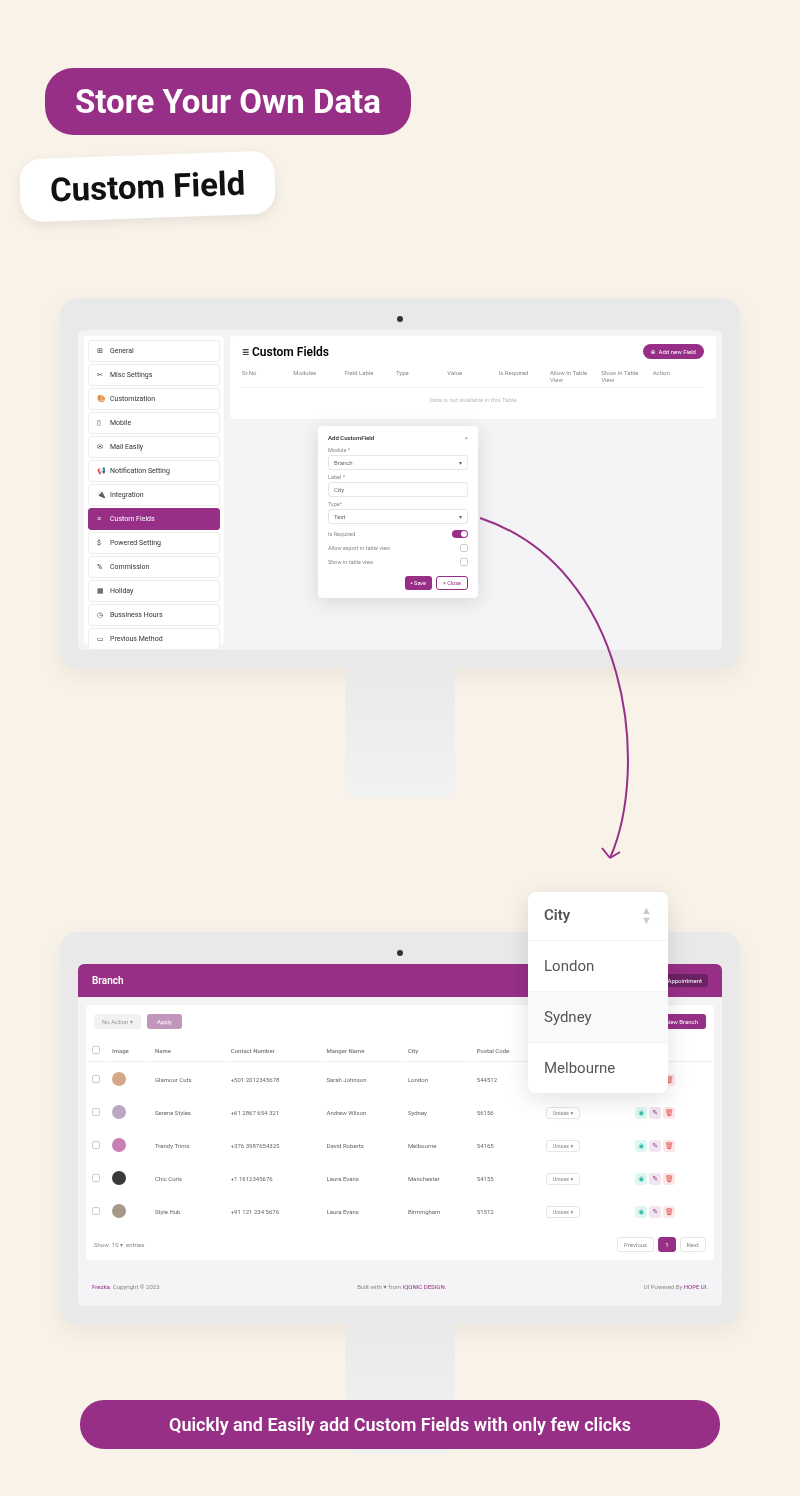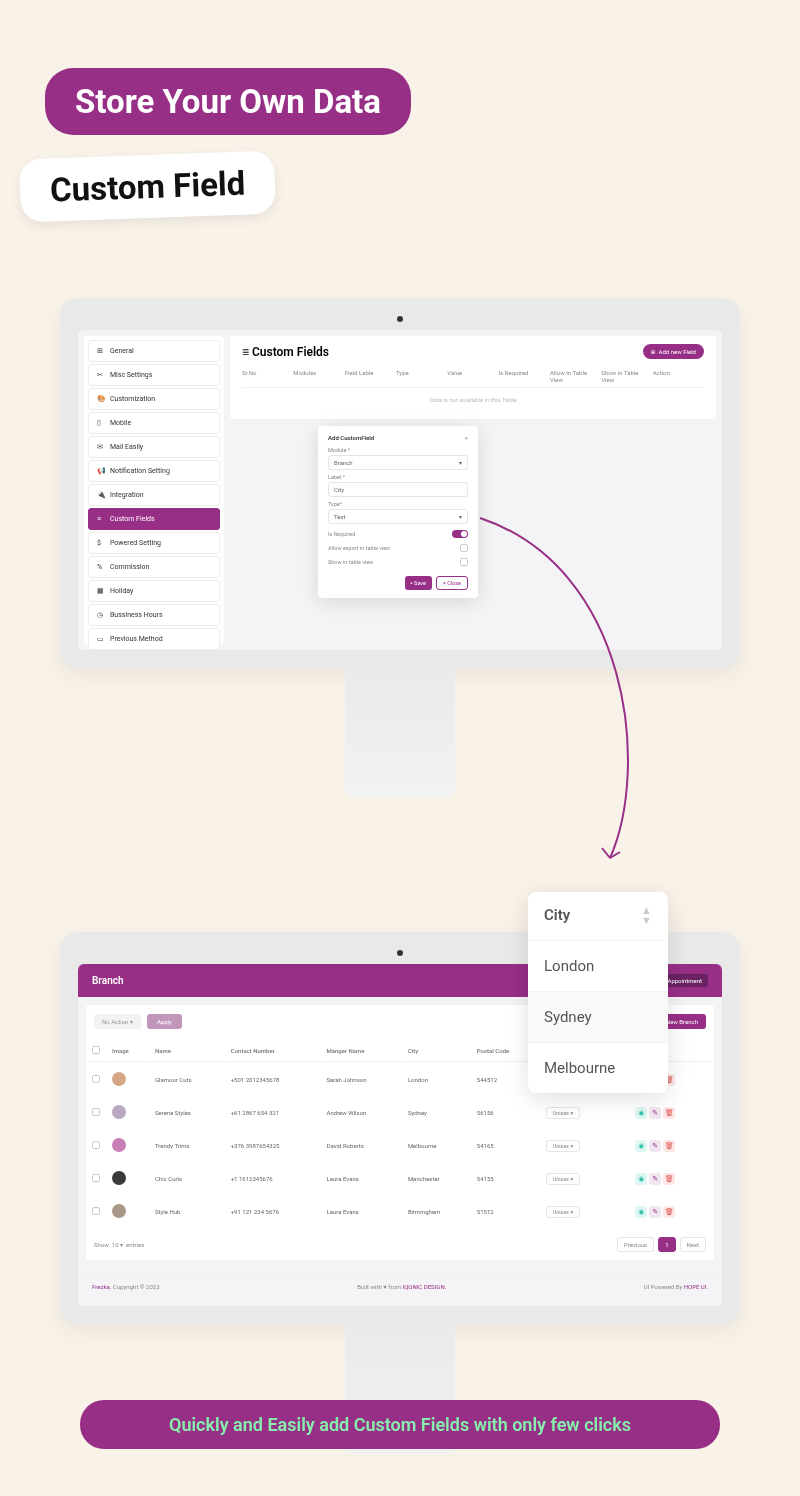--- a/index.html
+++ b/index.html
@@ -76,21 +76,21 @@
 .footer a { color:#972f87; text-decoration:none; }
 
 
 .float-col { position:absolute; width:140px; background:#fff; border-radius:8px; box-shadow:0 6px 24px rgba(0,0,0,.12); overflow:hidden; font-size:14px; }
 .float-col .fc-head { padding:14px 16px; display:flex; justify-content:space-between; color:#555; font-weight:600; font-size:15px; }
 .float-col .fc-sort { color:#ccc; font-size:11px; line-height:10px; }
 .float-col .fc-item { padding:16px 16px; color:#555; font-size:15px; border-top:1px solid #f4f4f4; }
 .float-col .fc-item.hl { background:#f9f9f9; }
 
 
-.banner { position:absolute; background:#972f87; color:#86efac; border-radius:24px; padding:14px 26px; font-size:18px; font-weight:600; }
+.banner { position:absolute; background:#972f87; color:#ffffff; border-radius:24px; padding:14px 26px; font-size:18px; font-weight:600; }
 </style>
 </head>
 <body>
 
 <div class="hero-pill" style="left:45px; top:68px;">Store Your Own Data</div>
 <div class="hero-card" style="left:20px; top:155px;">Custom Field</div>
 
 <div class="monitor" style="left:60px; top:298px; width:680px;">
   <div class="cam"></div>
   <div class="screen">

